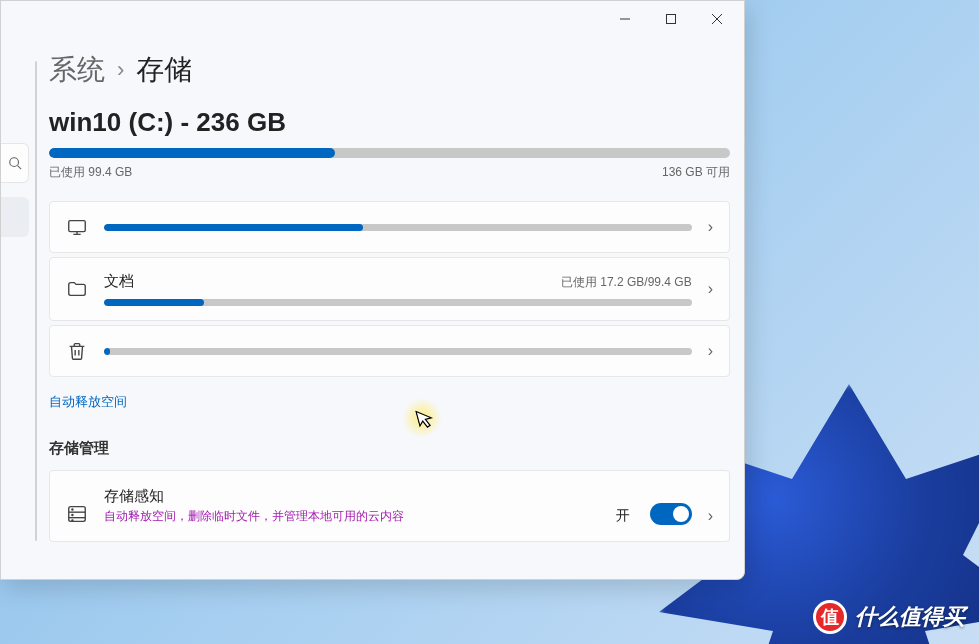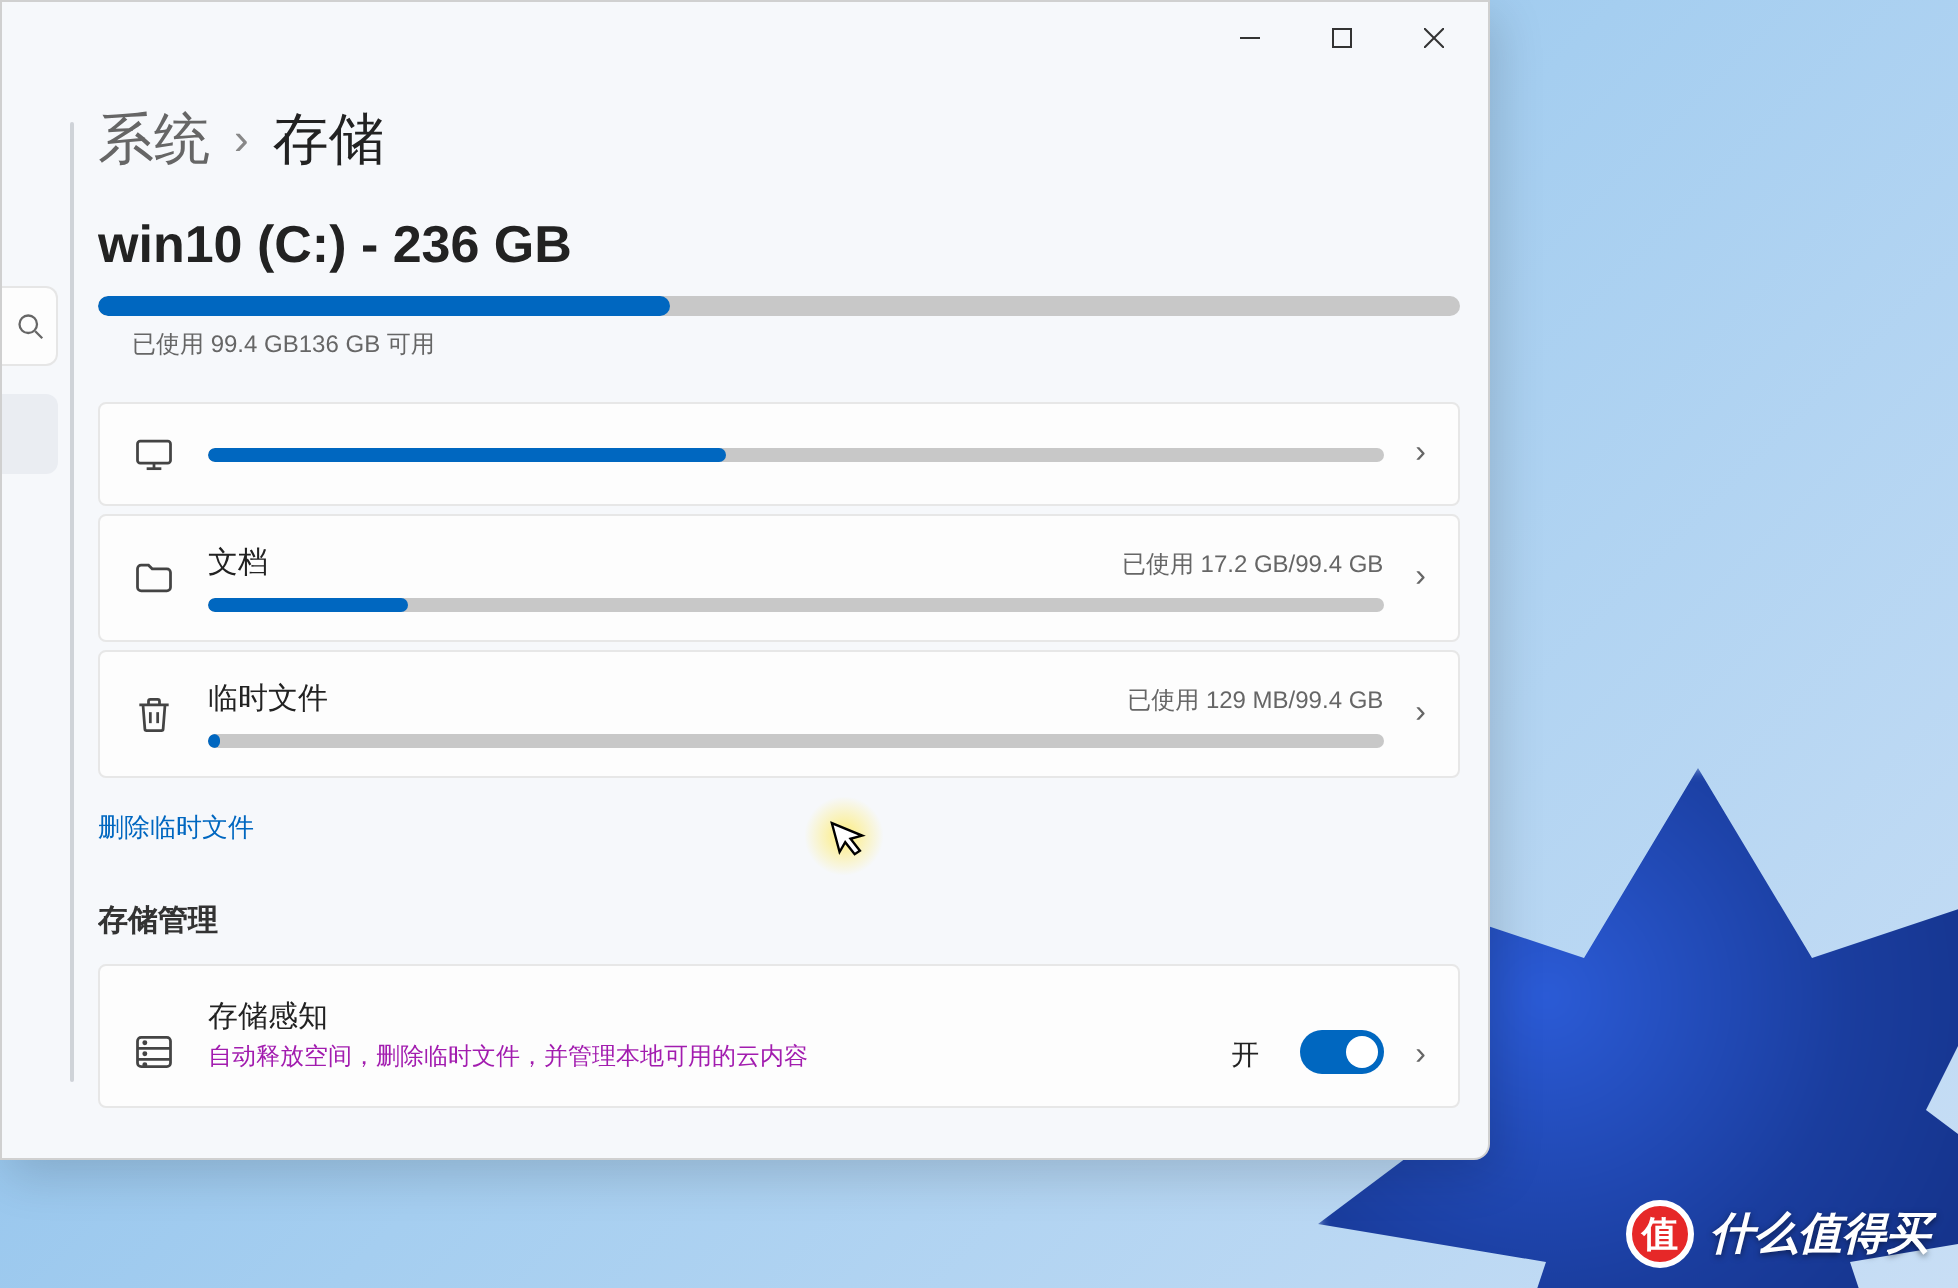--- a/index.html
+++ b/index.html
@@ -143,24 +143,24 @@
       overflow: hidden;
       margin-bottom: 6px;
     }
     .big-bar-fill {
       height: 100%;
       background: #0067c0;
       border-radius: 5px;
     }
     .big-bar-labels {
       display: flex;
+      justify-content: space-between;
       font-size: 12px;
       color: #666;
       margin-bottom: 20px;
-      margin-left: 17px;
     }
     
     .category {
       background: #fdfdfd;
       border: 1px solid #e7e7e7;
       border-radius: 4px;
       padding: 14px 16px 14px 16px;
       margin-bottom: 4px;
       display: flex;
       align-items: center;
@@ -376,33 +376,29 @@
           </div>
           <span class="cat-chev">›</span>
         </div>
         <div class="category">
           <div class="cat-icon"><svg viewBox="0 0 24 24" fill="none" stroke="currentColor" stroke-width="1.5">
               <path d="M4 7 h16 M9 7 V5 a1 1 0 0 1 1-1 h4 a1 1 0 0 1 1 1 v2 M6 7 l1 13 a1 1 0 0 0 1 1 h8 a1 1 0 0 0 1-1 l1-13"></path>
               <line x1="10" y1="11" x2="10" y2="17"></line>
               <line x1="14" y1="11" x2="14" y2="17"></line>
             </svg></div>
           <div class="cat-body">
-            <div class="cat-head">
-              <span class="cat-name">临时文件</span>
-              <span class="cat-usage">已使用 129 MB/99.4 GB</span>
-            </div>
             <div class="cat-bar">
               <div class="cat-bar-fill" style="width:1%"></div>
             </div>
           </div>
           <span class="cat-chev">›</span>
         </div>
       </div>
 
-    <a class="link">删除临时文件</a>
+    <a class="link">自动释放空间</a>
 
     <div class="section-title">存储管理</div>
 
     <div class="sense-row">
       <div class="cat-icon">
         <svg viewBox="0 0 24 24" fill="none" stroke="currentColor" stroke-width="1.5">
           <rect x="3" y="4" width="18" height="16" rx="2"></rect>
           <line x1="3" y1="10" x2="21" y2="10"></line>
           <line x1="3" y1="16" x2="21" y2="16"></line>
           <circle cx="7" cy="7" r="0.6" fill="currentColor"></circle>

